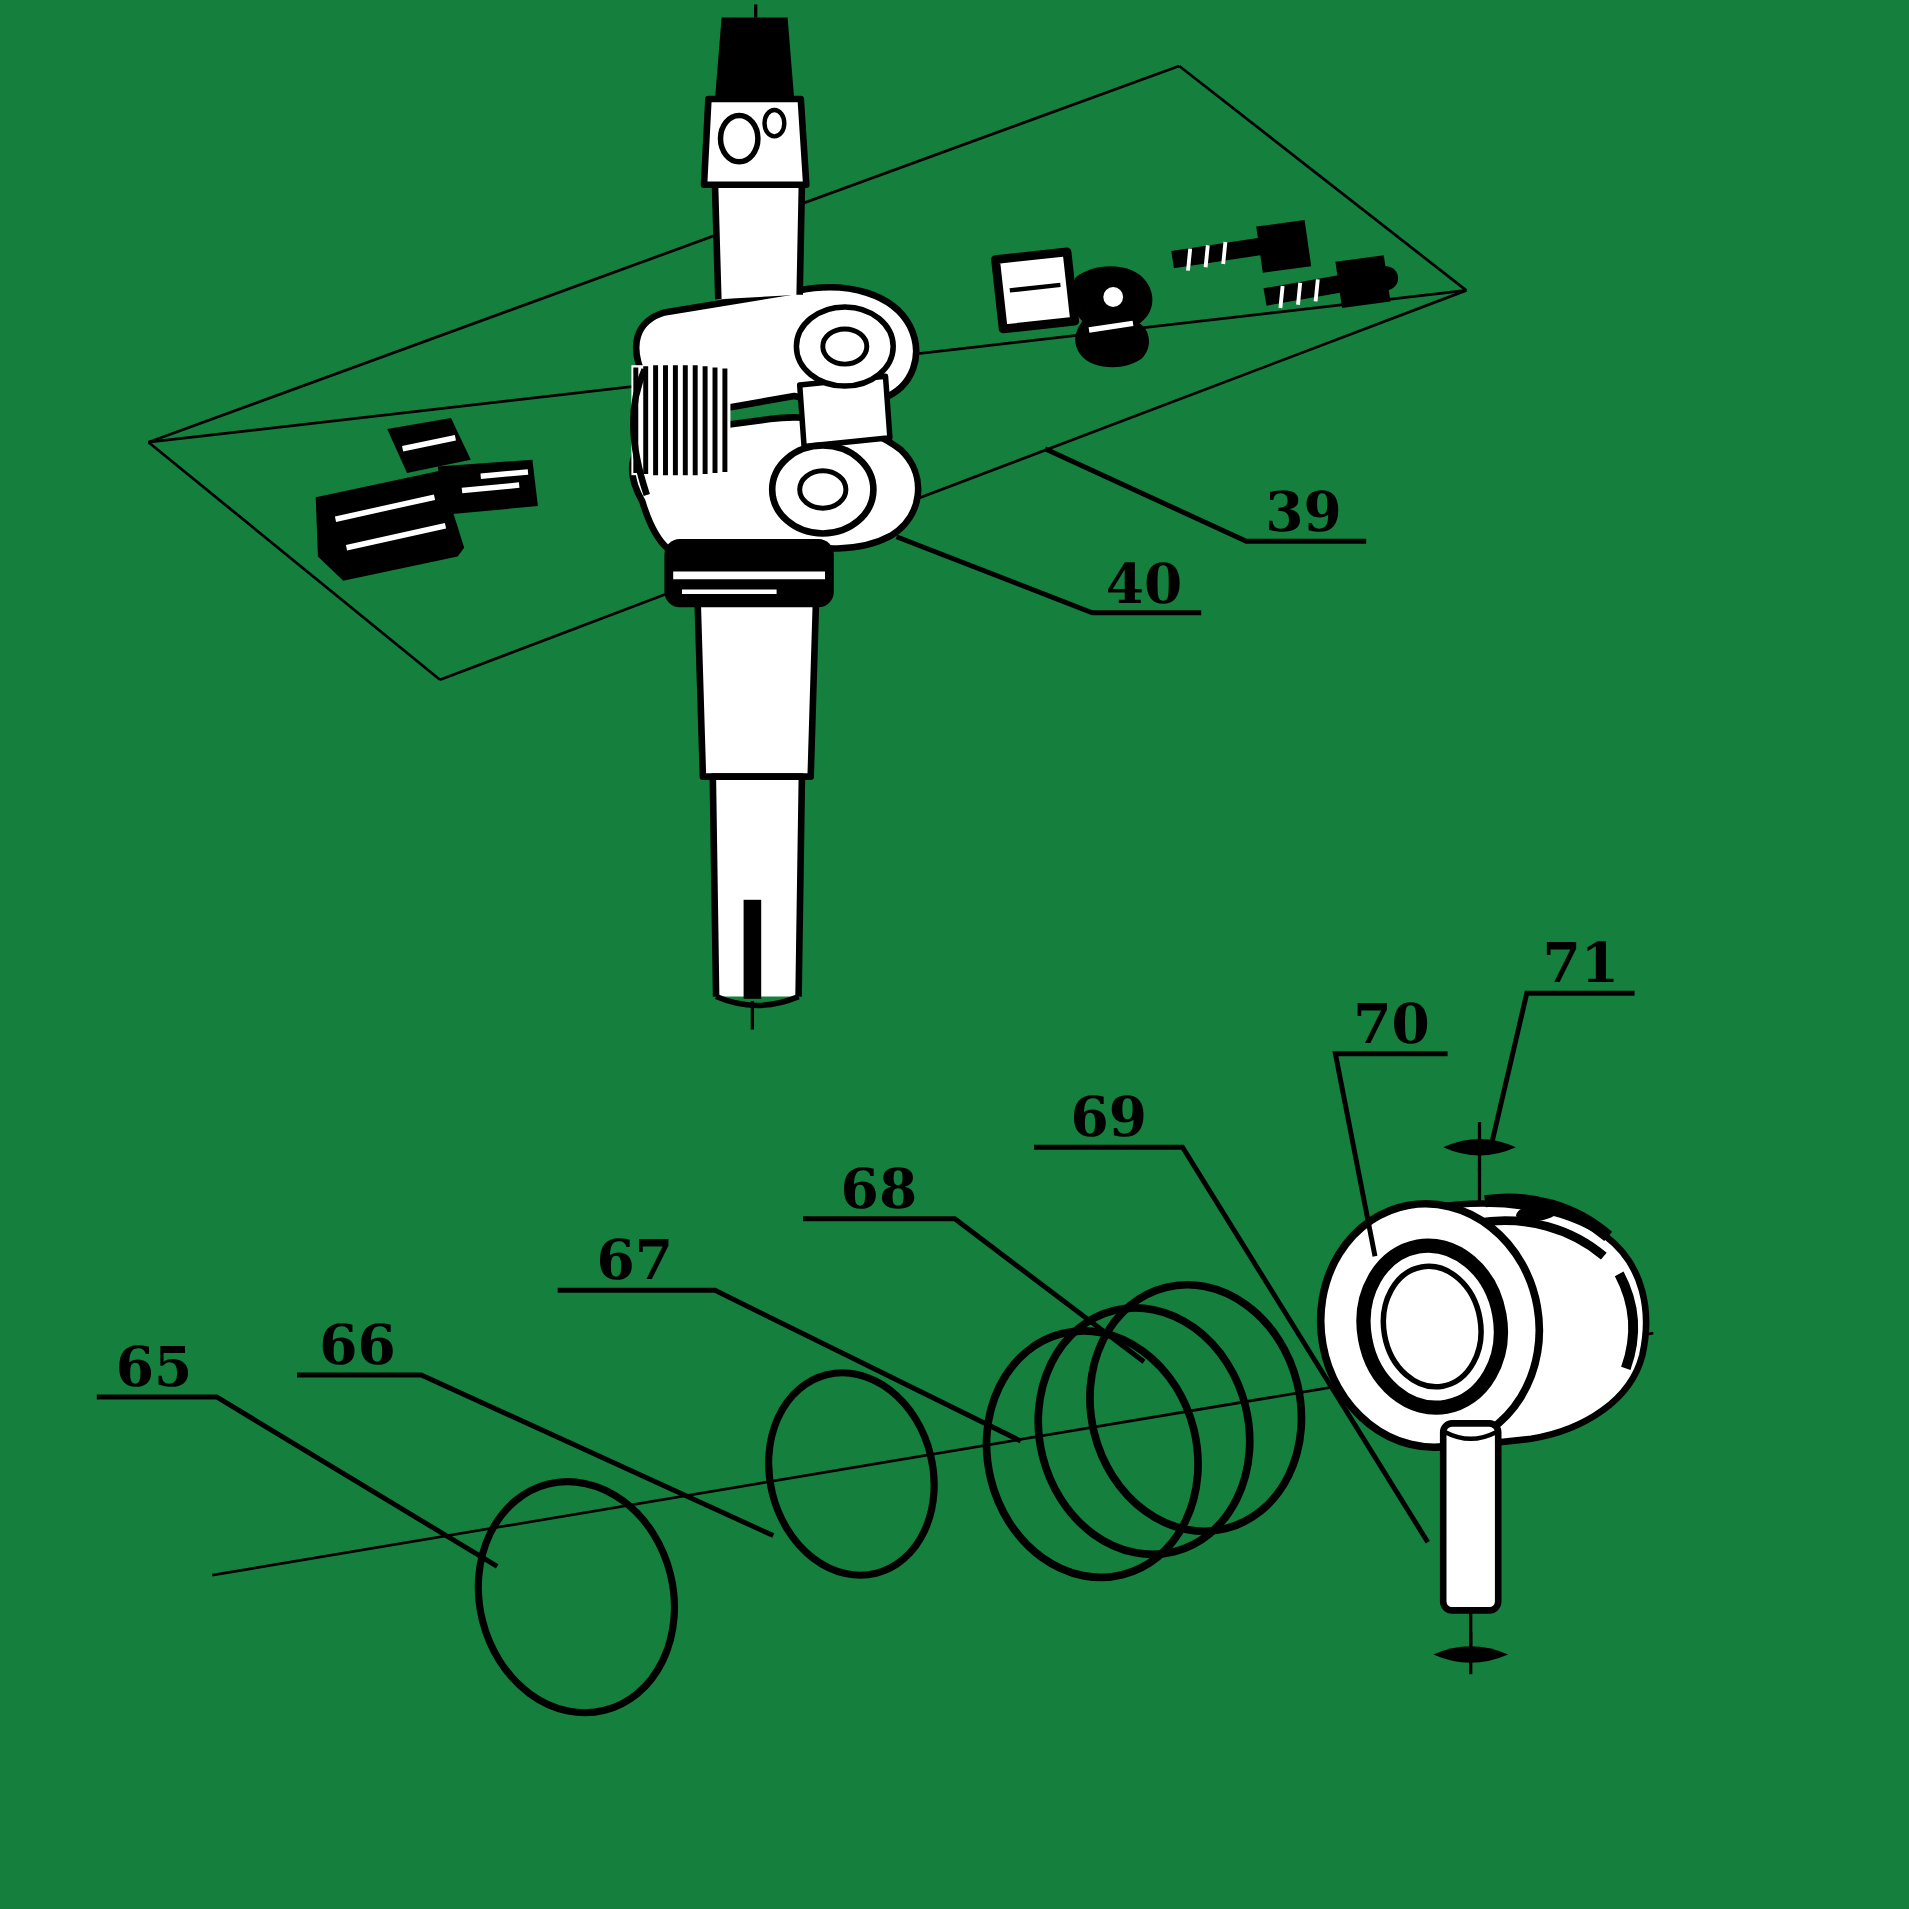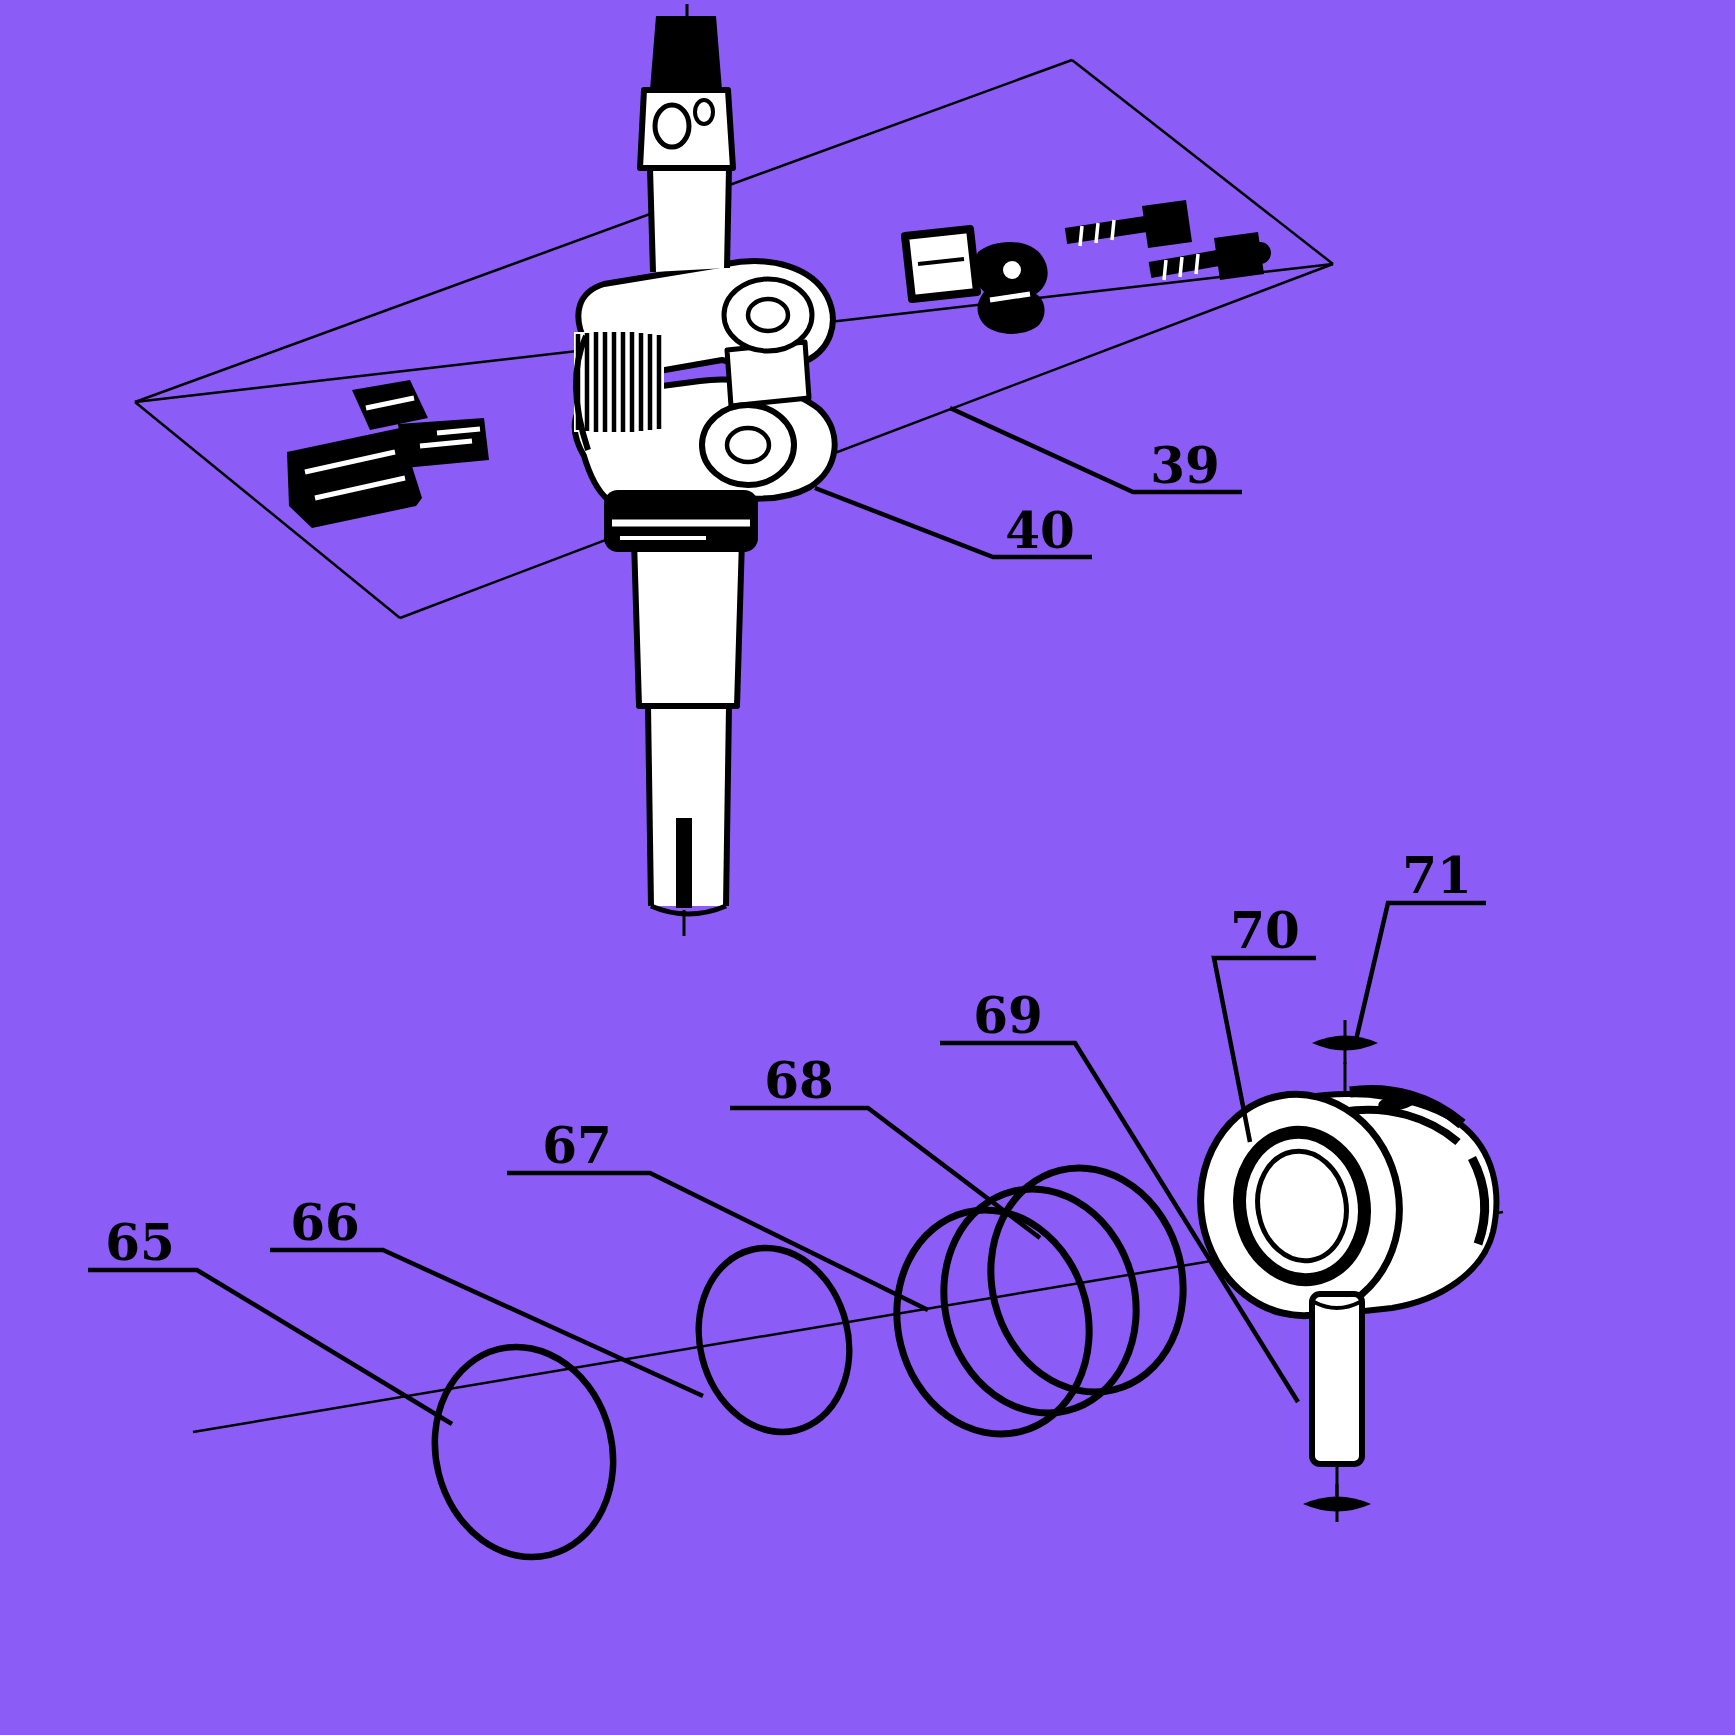--- a/index.html
+++ b/index.html
@@ -1,16 +1,16 @@
 <!DOCTYPE html>
 <html><head>
 <meta charset="utf-8">
 <style>
   html,body{margin:0;padding:0;background:#ffffff;}
-  .canvas{position:relative;width:1735px;height:1735px;background:#8b5cf6;overflow:hidden;}
+  .canvas{position:relative;width:1735px;height:1735px;background:#15803d;overflow:hidden;}
   svg{display:block;width:1735px;height:1735px;}
   .ln{stroke:#000000;fill:none;}
   .thin{stroke:#000000;fill:none;stroke-width:2.5;}
   .part{stroke:#000000;fill:#ffffff;stroke-linejoin:round;}
   .solid{fill:#000000;stroke:none;}
   .wht{stroke:#ffffff;fill:none;}
   .leader{stroke:#000000;fill:none;stroke-width:4.5;}
   .callout-text{
     font-family:"DejaVu Serif","Liberation Serif",serif;
     font-weight:bold;font-size:50px;fill:#000000;text-anchor:middle;

